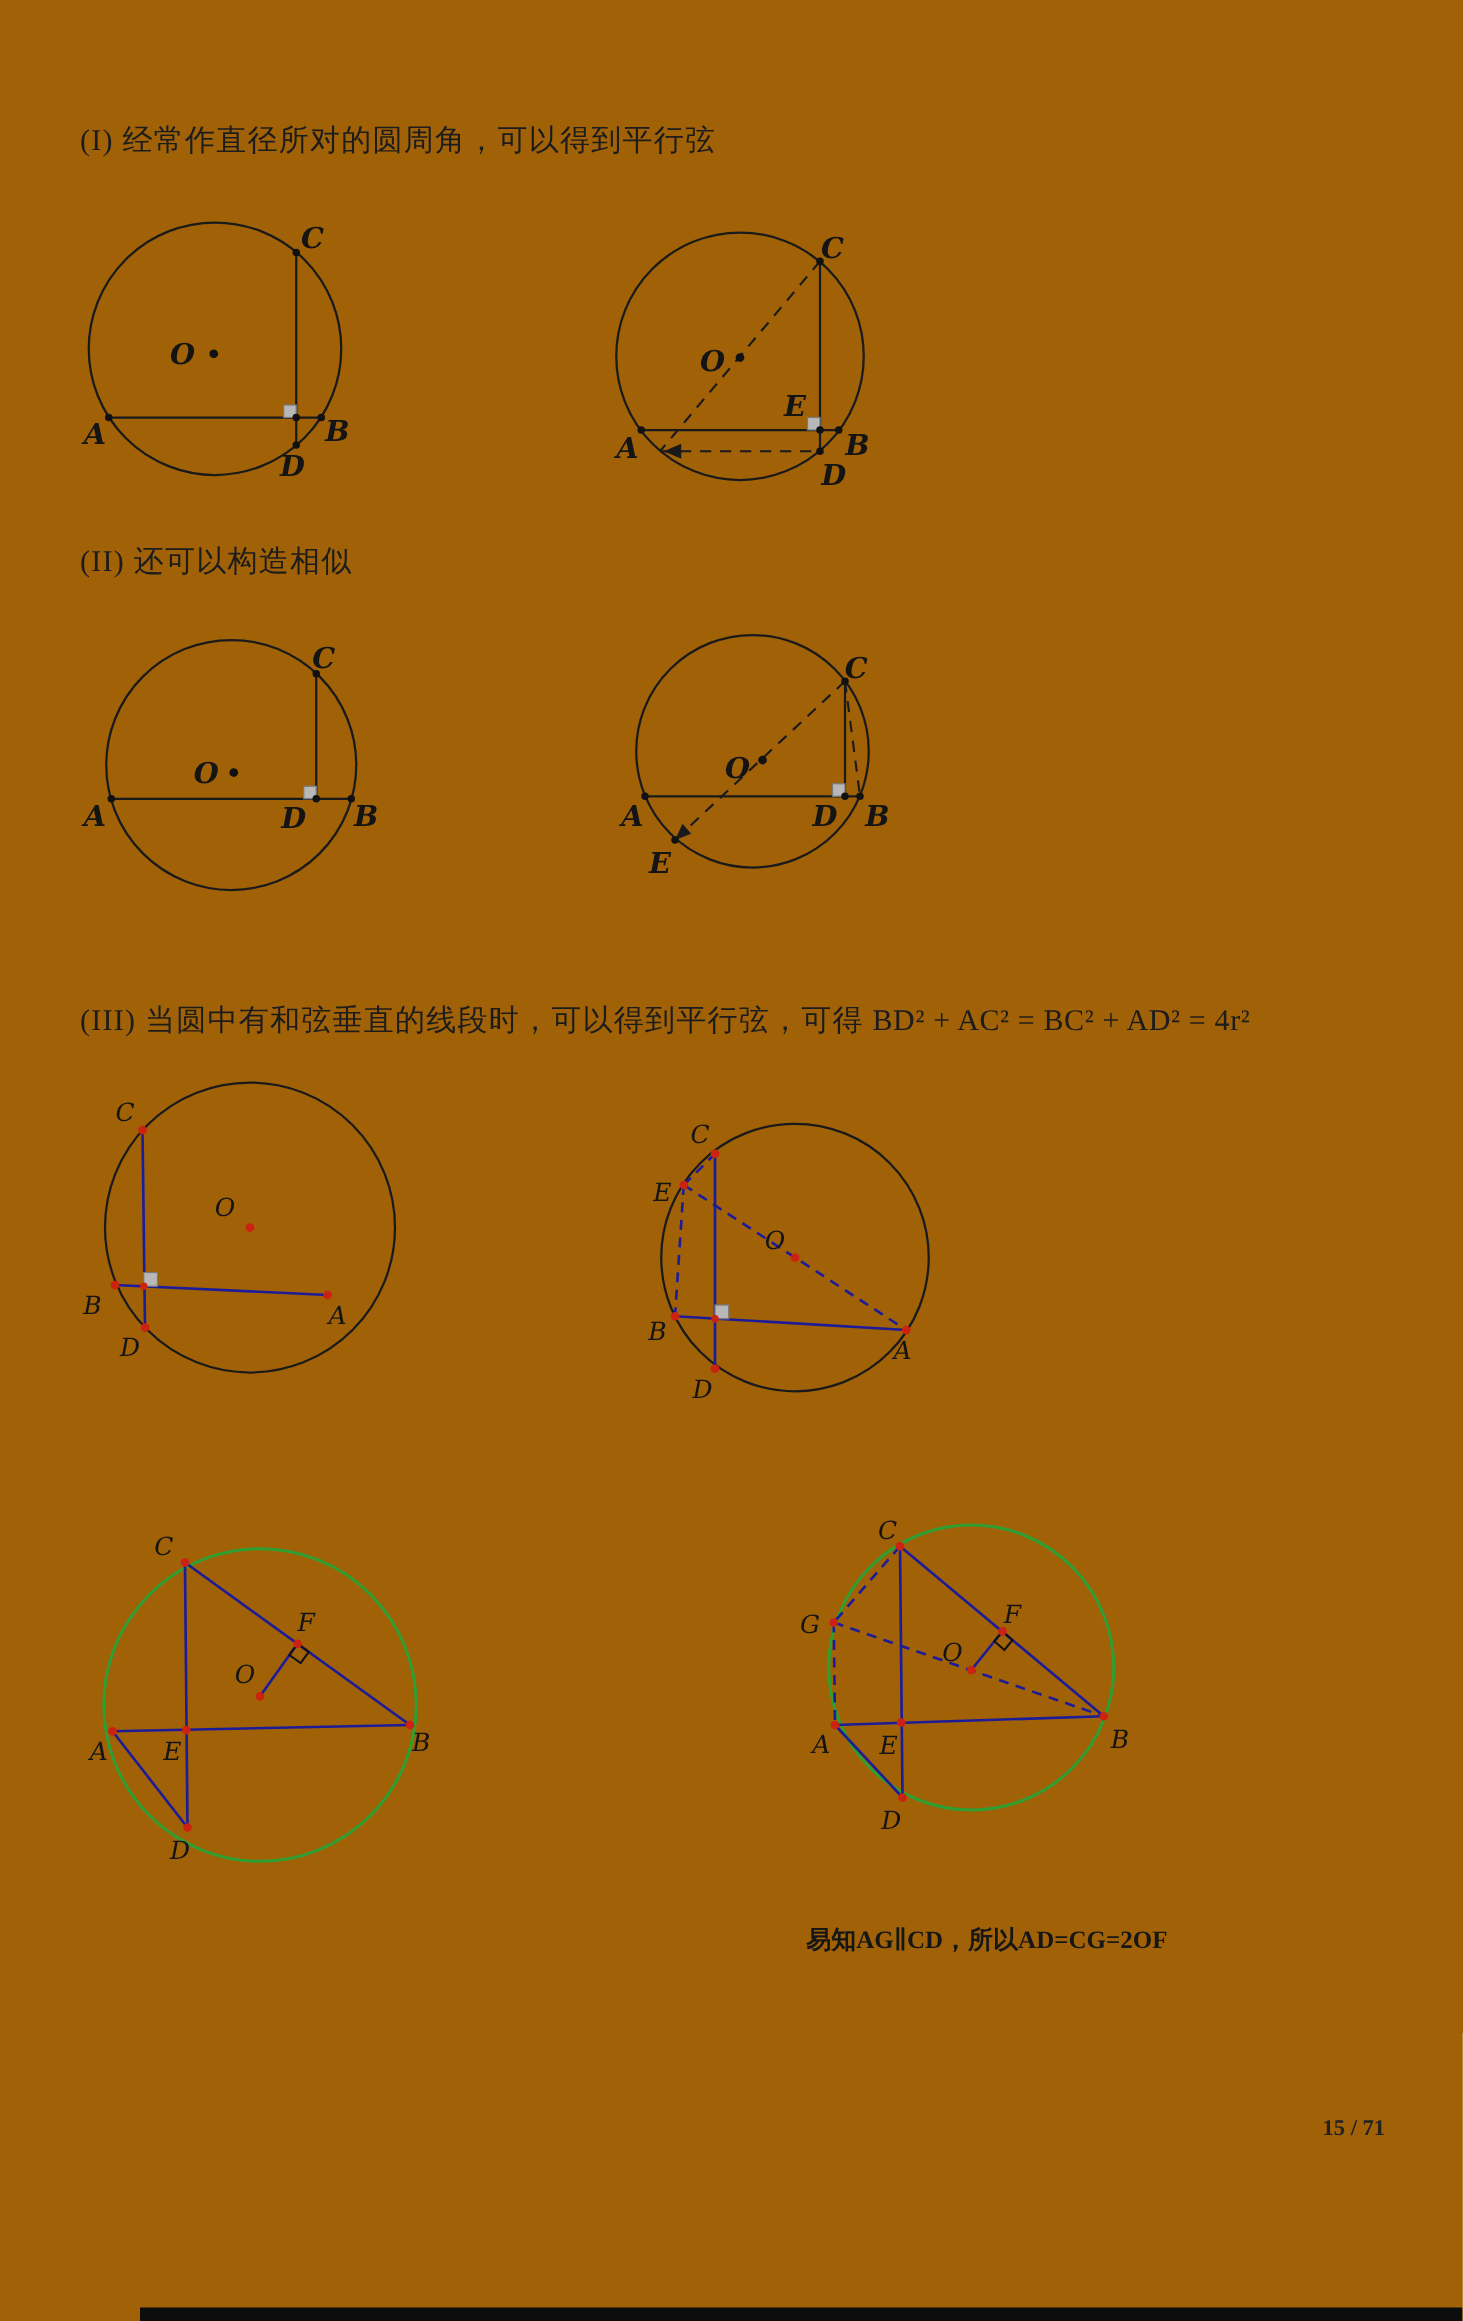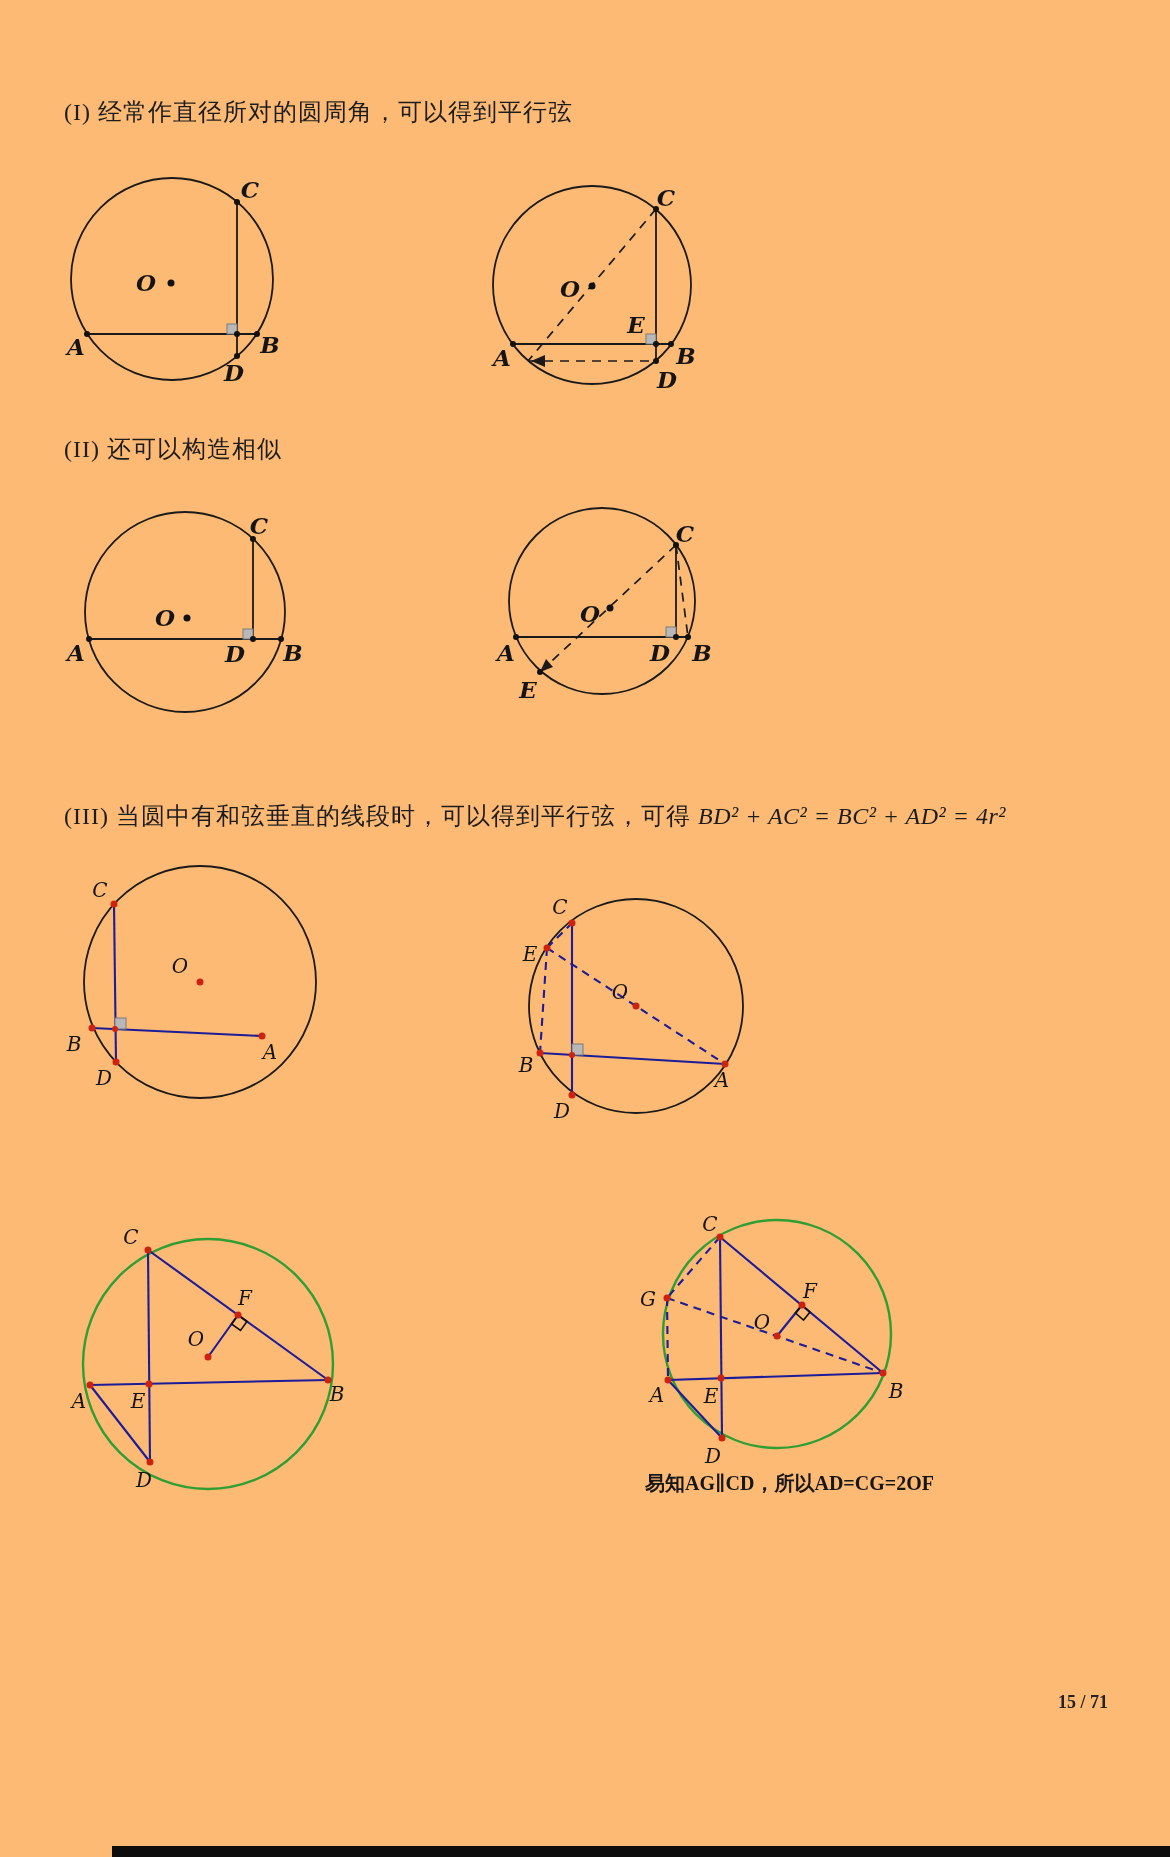--- a/index.html
+++ b/index.html
@@ -1,25 +1,25 @@
 <!DOCTYPE html>
 <html><head>
 <meta charset="utf-8">
 <style>
   html,body{margin:0;padding:0;}
   body{
     width:1170px;height:1857px;position:relative;background:#ffffff;
     font-family:"Liberation Serif","DejaVu Serif",serif;color:#1f1f1f;
   }
-  .page{position:absolute;left:0;top:0;width:1170px;height:1857px;background:#fdba74;overflow:hidden;}
+  .page{position:absolute;left:0;top:0;width:1170px;height:1857px;background:#a16207;overflow:hidden;}
   .heading{position:absolute;font-size:24px;letter-spacing:1px;white-space:nowrap;color:#1c1c1c;}
-  .formula{font-style:italic;letter-spacing:0.5px;}
+  .formula{letter-spacing:0.5px;}
   .note{position:absolute;font-weight:bold;white-space:nowrap;color:#161616;}
   .note.s2{left:424px;top:740px;font-size:23px;font-style:italic;}
-  .note.d8cap{left:645px;top:1470px;font-size:20px;}
+  .note.d8cap{left:645px;top:1538px;font-size:20px;}
   .pagenum{position:absolute;left:1044px;top:1692px;font-size:18px;font-weight:bold;color:#222;margin-left:14px;}
   .bottombar{position:absolute;left:112px;top:1846px;width:1058px;height:11px;background:#0d0d0d;}
   svg.overlay{position:absolute;left:0;top:0;width:1170px;height:1857px;}
   
   .blk{stroke:#1a1a1a;stroke-width:1.8;fill:none;}
   .blkdash{stroke:#1a1a1a;stroke-width:1.7;fill:none;stroke-dasharray:9 7;}
   .navy{stroke:#1c1c99;stroke-width:2.1;fill:none;}
   .navydash{stroke:#1c1c99;stroke-width:2.1;fill:none;stroke-dasharray:8 6;}
   .greenc{stroke:#2f9e33;stroke-width:2.4;fill:none;}
   .graysq{fill:#b8b8b8;stroke:#7a7a7a;stroke-width:1;}

